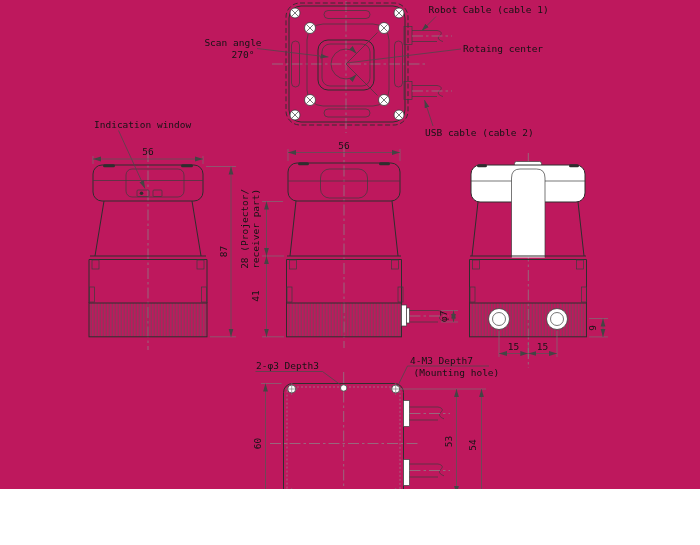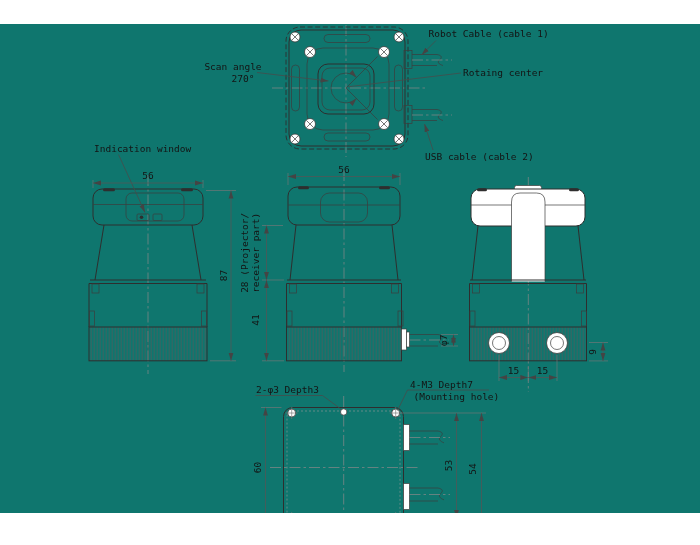--- a/index.html
+++ b/index.html
@@ -1,17 +1,17 @@
 <!DOCTYPE html>
 <html><head>
 <meta charset="utf-8">
 <style>
   html,body{margin:0;padding:0;background:#fff;}
-  .stage{position:relative;width:700px;height:489px;background:#0f766e;overflow:hidden;
-         font-family:"DejaVu Sans Mono","Liberation Mono",monospace;margin-top:24px;}
+  .stage{position:relative;width:700px;height:489px;background:#be185d;overflow:hidden;
+         font-family:"DejaVu Sans Mono","Liberation Mono",monospace;}
   svg{display:block}
   .ln{stroke:#2e2e2e;stroke-width:1;fill:none;}
   .tn{stroke:#3c3c3c;stroke-width:.7;fill:none;}
   .dsh{stroke:#2e2e2e;stroke-width:.9;fill:none;stroke-dasharray:5 2.6;}
   .cl{stroke:#8a8a8a;stroke-width:.7;fill:none;stroke-dasharray:11 3 2.5 3;}
   .dm{stroke:#555;stroke-width:.75;fill:none;}
   .xt{stroke:#777;stroke-width:.65;fill:none;}
   .ld{stroke:#4a4a4a;stroke-width:.75;fill:none;}
   .tx{fill:#141414;font-size:9.5px;font-family:"DejaVu Sans Mono","Liberation Mono",monospace;}
   .scw{stroke:#3c3c3c;stroke-width:.8;fill:#fff;}

